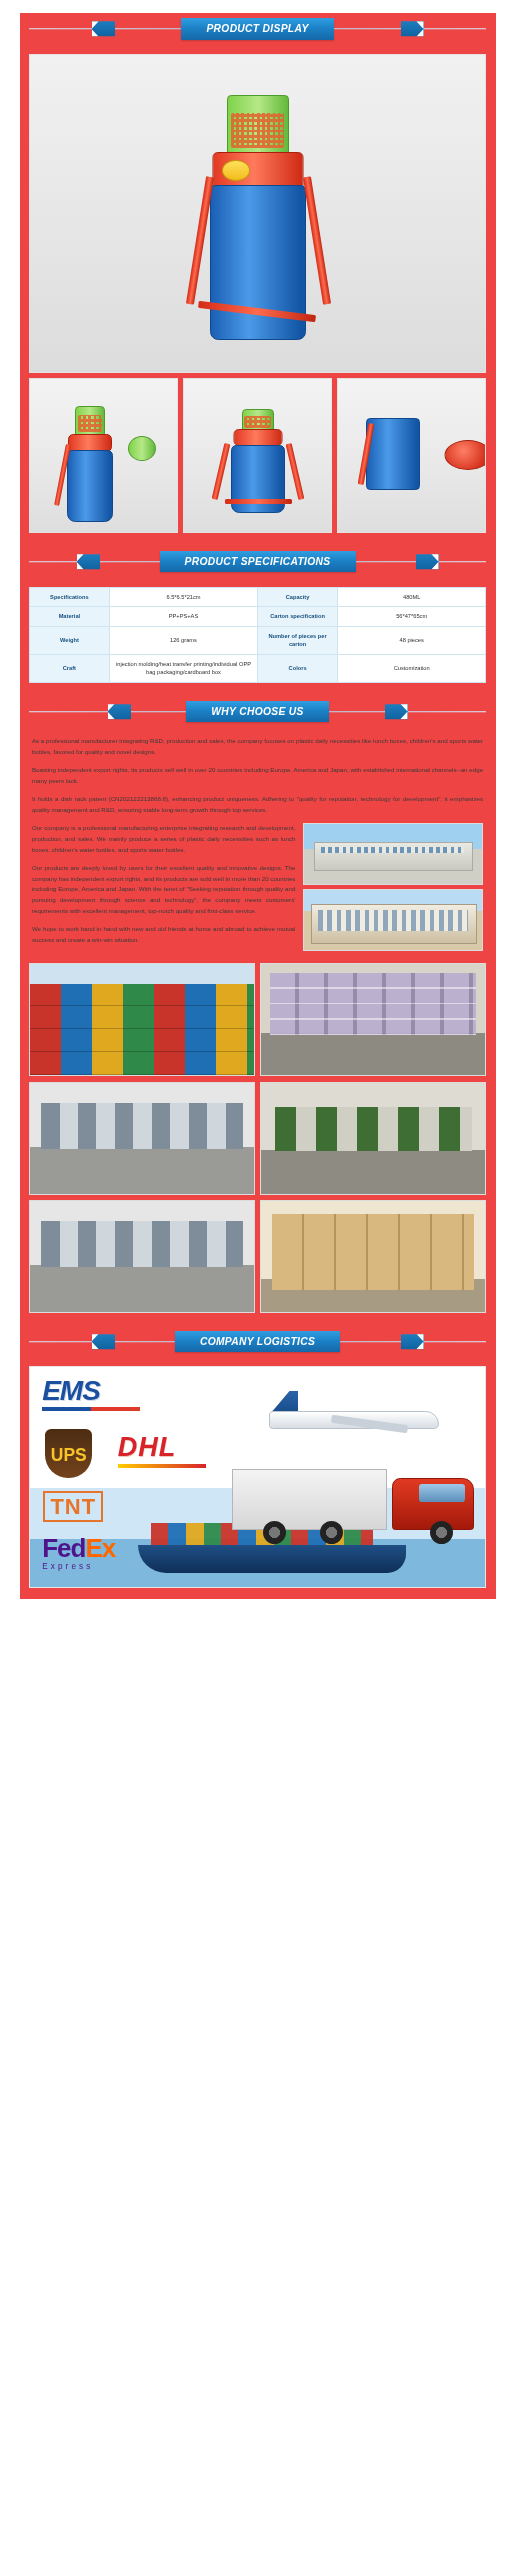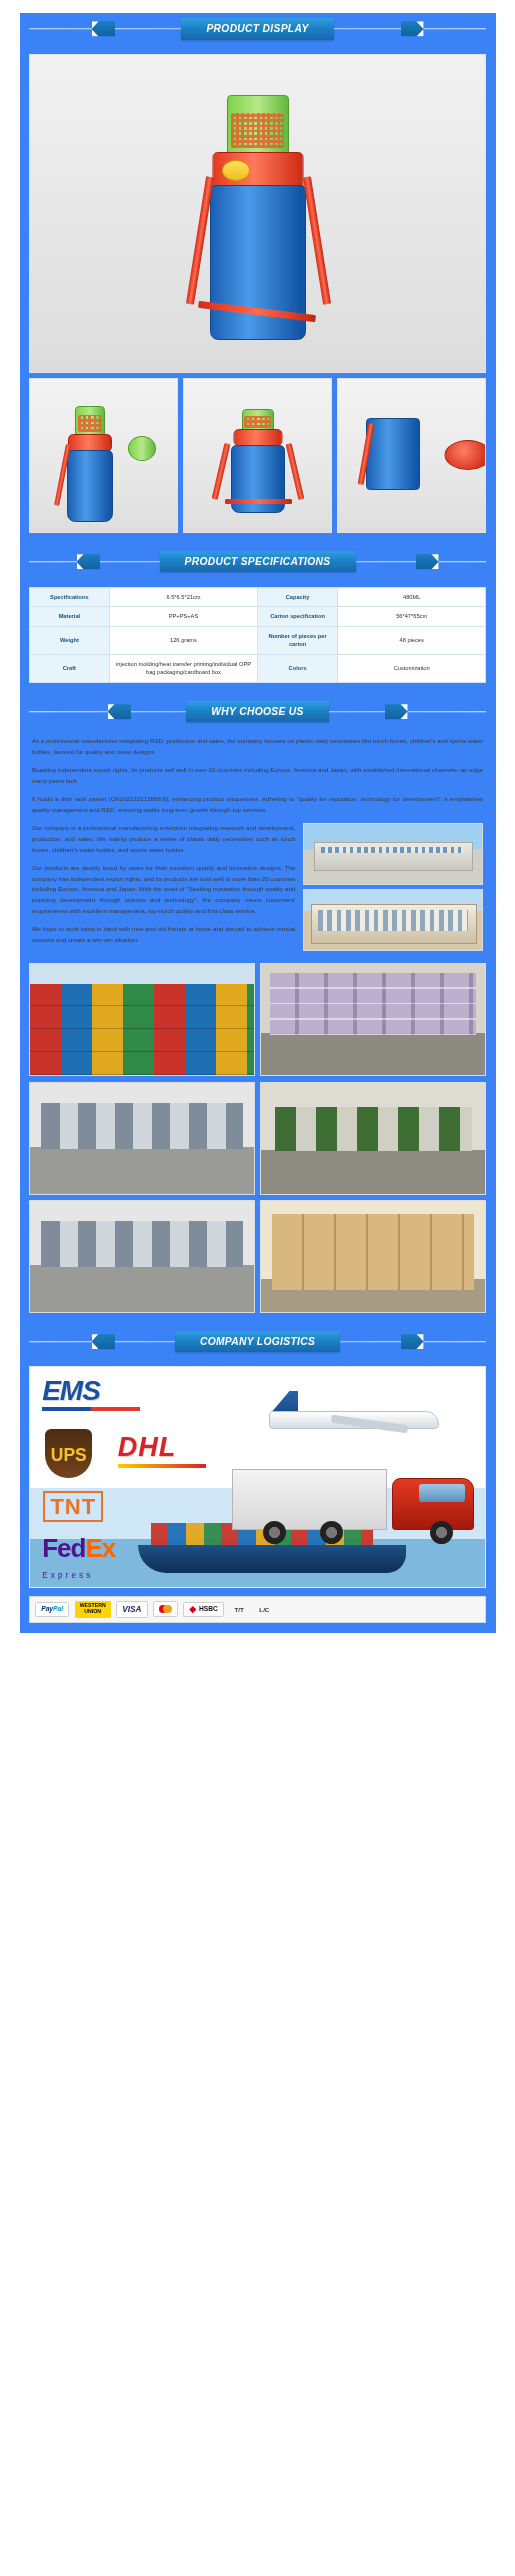--- a/index.html
+++ b/index.html
@@ -4,21 +4,21 @@
 <style>
   * { box-sizing: border-box; }
   html, body {
     margin: 0; padding: 0;
     background: #ffffff;
     font-family: "Liberation Sans", sans-serif;
   }
   .page {
     width: 476px;
     margin: 0 auto;
-    background: #3b82f6;
+    background: #ef4444;
     position: relative;
     padding-bottom: 10.3px;
   }
 
   
   .banner {
     position: relative;
     height: 31px;
     margin: 13.4px 0 9.3px 0;
     display: flex;
@@ -333,21 +333,21 @@
   .logo-fedex {
     left: 12.4px; top: 168px;
     font-size: 26px;
     font-style: normal;
     letter-spacing: -1px;
   }
   .logo-fedex .fe { color: #4d148c; }
   .logo-fedex .ex { color: #ff6600; }
   .logo-fedex .sub {
     display: block; color: #4d148c; font-size: 8.2px; letter-spacing: 3.1px;
-    font-weight: normal; margin-top: 11px;
+    font-weight: normal; margin-top: 2px;
   }
   .plane {
     position: absolute; right: 31px; top: 20.6px; width: 185px; height: 62px;
   }
   .plane .fus {
     position: absolute; left: 0; top: 23px; width: 170px; height: 17.5px;
     background: linear-gradient(to bottom,#ffffff,#d7dde3);
     border: 0.5px solid #b9c2ca;
     border-radius: 9.3px 31px 11.3px 8.2px;
   }
@@ -606,33 +606,15 @@
         <div class="box"></div>
         <div class="cab"></div>
         <div class="win"></div>
         <div class="wheel" style="left:31px"></div>
         <div class="wheel" style="left:88px"></div>
         <div class="wheel" style="right:20.6px"></div>
       </div>
     </div>
   </div>
 
-  <div class="pay">
-    <div class="chip paypal">
-      <span>Pay</span><i>Pal</i>
-    </div>
-    <div class="chip wu">
-      <div>WESTERN</div>
-      <div>UNION</div>
-    </div>
-    <div class="chip visa">VISA</div>
-    <div class="chip mc">
-      <span class="c1"></span><span class="c2"></span>
-    </div>
-    <div class="chip hsbc">
-      <span class="m"></span><span>HSBC</span>
-    </div>
-    <div class="chip plain">T/T</div>
-    <div class="chip plain">L/C</div>
-  </div>
 
 </div>
 
 
 </body></html>

